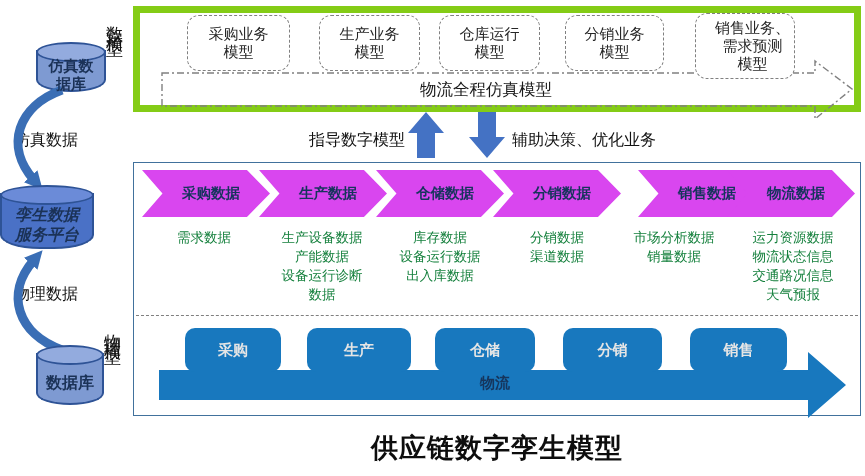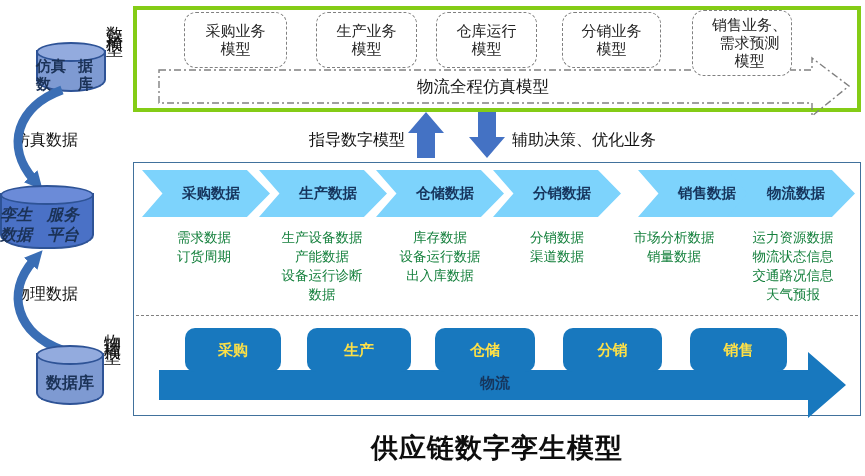--- a/index.html
+++ b/index.html
@@ -7,21 +7,21 @@
     position:relative;width:865px;height:476px;background:#fff;overflow:hidden;
     font-family:"Liberation Sans","DejaVu Sans",sans-serif;color:#1a1a1a;
   }
   
   .cyl{position:absolute;}
   .cyl .cyl-top{position:absolute;left:0;right:0;top:0;height:16px;border-radius:50%;
     border:2px solid #2E5396;z-index:2;}
   .cyl .cyl-body{position:absolute;left:0;right:0;top:8px;bottom:0;
     border:2px solid #2E5396;border-top:none;border-radius:0 0 40px 40px / 0 0 14px 14px;}
   .cyl .cyl-text{position:absolute;left:0;right:0;top:15px;bottom:0;z-index:3;
-    display:flex;align-items:center;justify-content:center;
+    display:flex;flex-direction:column;align-items:center;justify-content:center;
     font-weight:bold;color:#1B3257;line-height:18px;}
   .cyl.light .cyl-top{background:#93ABDE;}
   .cyl.light .cyl-body{background:#7E9AD2;}
   .cyl.dark .cyl-top{background:#6B8BD8;}
   .cyl.dark .cyl-body{background:#4A71C6;}
   #cyl-sim{left:36px;top:42px;width:70px;height:50px;font-size:15px;}
   #cyl-twin{left:0px;top:185px;width:94px;height:64px;font-size:16px;}
   #cyl-twin .cyl-text{line-height:20px;font-style:italic;}
   #cyl-phys{left:36px;top:345px;width:68px;height:60px;font-size:16px;}
 
@@ -31,21 +31,21 @@
   #lbl-simdata{left:14px;top:130px;}
   #lbl-physdata{left:14px;top:284px;}
 
   .side-label{position:absolute;writing-mode:vertical-rl;text-orientation:upright;
     font-size:17px;color:#111;letter-spacing:5px;font-weight:500;}
   #side-digital{left:103px;top:12px;}
   #side-physical{left:101px;top:320px;}
 
   
   #digital-box{position:absolute;left:133px;top:6px;width:728px;height:106px;
-    background:#fff;border:4px solid #84cc16;box-sizing:border-box;}
+    background:#fff;border:7px solid #84cc16;box-sizing:border-box;}
   .dashed-box{position:absolute;border:1.5px dashed #808080;border-radius:12px;
     box-sizing:border-box;display:flex;flex-direction:column;align-items:center;
     justify-content:center;font-size:15px;line-height:18px;color:#262626;background:#fff;}
   #dbox-0{left:47px;top:2px;width:103px;height:56px;}
   #dbox-1{left:179px;top:2px;width:101px;height:56px;}
   #dbox-2{left:299px;top:2px;width:101px;height:56px;}
   #dbox-3{left:425px;top:2px;width:99px;height:56px;}
   #dbox-4{left:555px;top:0px;width:100px;height:66px;padding-left:15px;}
   #dashed-arrow-svg{position:absolute;left:15px;top:46px;z-index:0;}
   #dashed-arrow-label{position:absolute;left:280px;top:66px;width:160px;
@@ -53,39 +53,39 @@
 
   
   #lbl-guide{position:absolute;left:293px;top:130px;width:112px;text-align:right;}
   #lbl-assist{position:absolute;left:512px;top:130px;width:190px;}
   .blk-arrow{position:absolute;}
 
   
   #main-box{position:absolute;left:133px;top:162px;width:728px;height:254px;
     background:#fff;border:1.5px solid #41719C;box-sizing:border-box;}
 
-  .chevron{position:absolute;top:170px;width:128px;height:47px;background:#7dd3fc;
+  .chevron{position:absolute;top:170px;width:128px;height:47px;background:#d946ef;
     clip-path:polygon(0 0,82% 0,100% 50%,82% 100%,0 100%,16% 50%);
     display:flex;align-items:center;justify-content:center;z-index:2;}
   .chevron span{font-size:14.5px;font-weight:bold;color:#16345C;padding-left:10px;}
   #chev-0{left:142px;} #chev-1{left:259px;} #chev-2{left:376px;}
   #chev-3{left:493px;} #chev-4{left:638px;} #chev-5{left:727px;}
 
   .datalist{position:absolute;top:228px;text-align:center;font-size:13.5px;
     line-height:19px;color:#15803d;z-index:2;}
   #dl-0{left:149px;width:110px;} #dl-1{left:278px;width:88px;}
   #dl-2{left:385px;width:110px;} #dl-3{left:502px;width:110px;}
   #dl-4{left:619px;width:110px;} #dl-5{left:737px;width:112px;}
 
   #divider{position:absolute;left:136px;top:315px;width:722px;height:0;
     border-top:1.5px dashed #7f7f7f;}
 
   .proc-box{position:absolute;top:328px;height:44px;background:#1878BE;border-radius:10px;
     display:flex;align-items:center;justify-content:center;font-size:15px;font-weight:bold;
-    color:#fde047;z-index:3;}
+    color:#e5e5e5;z-index:3;}
   #pb-0{left:185px;width:96px;} #pb-1{left:307px;width:104px;}
   #pb-2{left:435px;width:100px;} #pb-3{left:563px;width:99px;}
   #pb-4{left:690px;width:97px;}
 
   #flow-arrow-svg{position:absolute;left:159px;top:352px;z-index:2;}
   #flow-arrow-label{position:absolute;left:465px;top:374px;width:60px;text-align:center;
     font-size:15px;font-weight:bold;color:#16355C;z-index:4;}
 
   
   #diagram-title{position:absolute;left:133px;top:430px;width:728px;text-align:center;
@@ -192,21 +192,20 @@
     </div>
   <div class="chevron" id="chev-4">
     <span>销售数据</span>
     </div>
   <div class="chevron" id="chev-5">
     <span>物流数据</span>
     </div>
 
   <div class="datalist" id="dl-0">
     <div>需求数据</div>
-    <div>订货周期</div>
   </div>
   <div class="datalist" id="dl-1">
     <div>生产设备数据</div>
     <div>产能数据</div>
     <div>设备运行诊断数据</div>
   </div>
   <div class="datalist" id="dl-2">
     <div>库存数据</div>
     <div>设备运行数据</div>
     <div>出入库数据</div>

